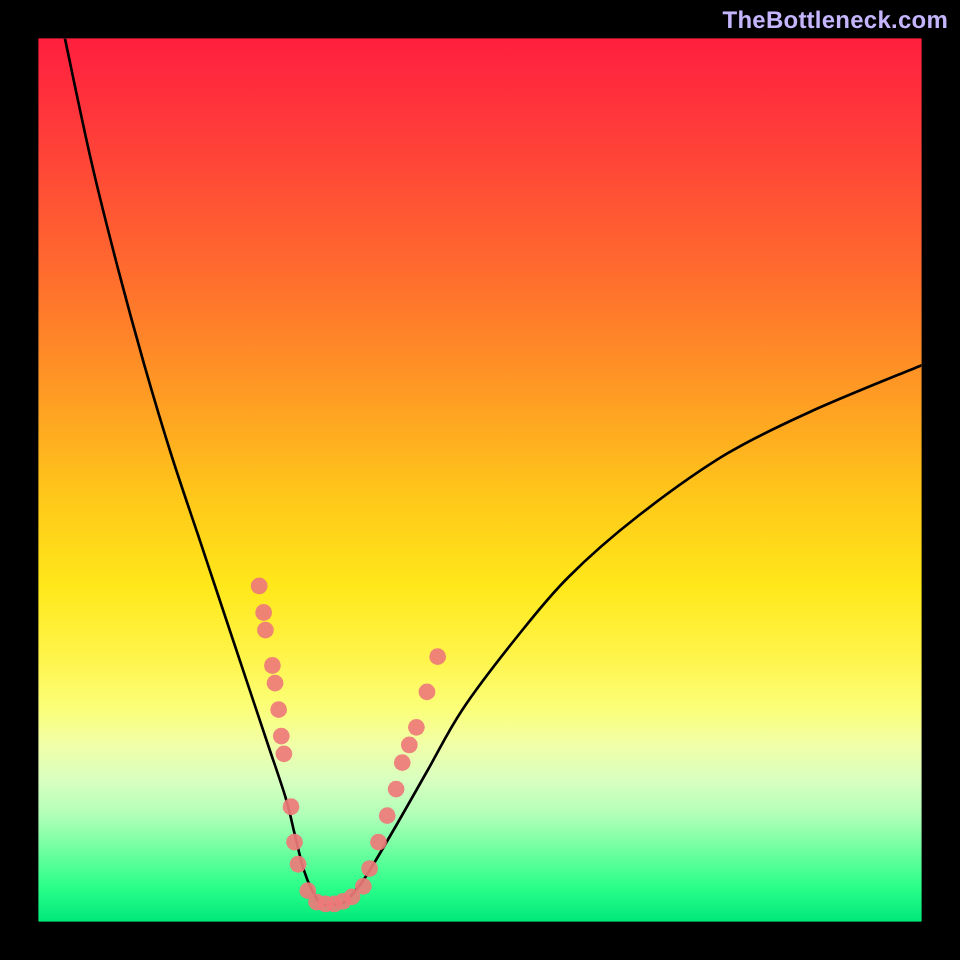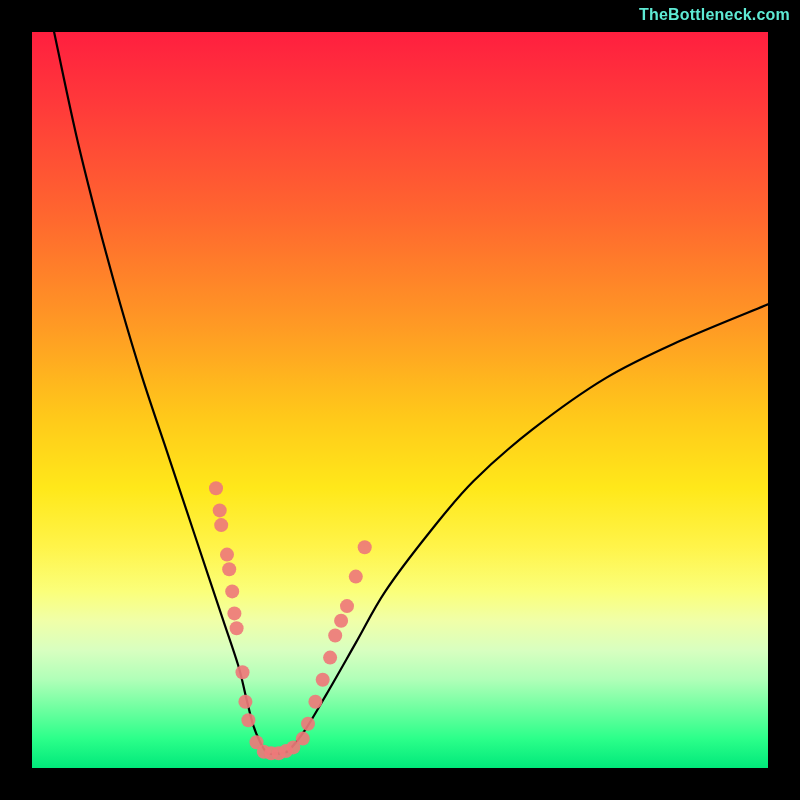--- a/index.html
+++ b/index.html
@@ -39,22 +39,22 @@
       #b0ffb8 88%,
       #6effa0 92%,
       #2cff8a 96%,
       #00e87a 100%
     );
   }
   .watermark {
     position: absolute;
     top: 6px;
     right: 10px;
-    color: #5eead4;
-    font-size: 16px;
+    color: #c4b5fd;
+    font-size: 20px;
     font-weight: 600;
     letter-spacing: 0.2px;
     user-select: none;
   }
   svg.curve {
     position: absolute;
     left: 0;
     top: 0;
     width: 736px;
     height: 736px;

